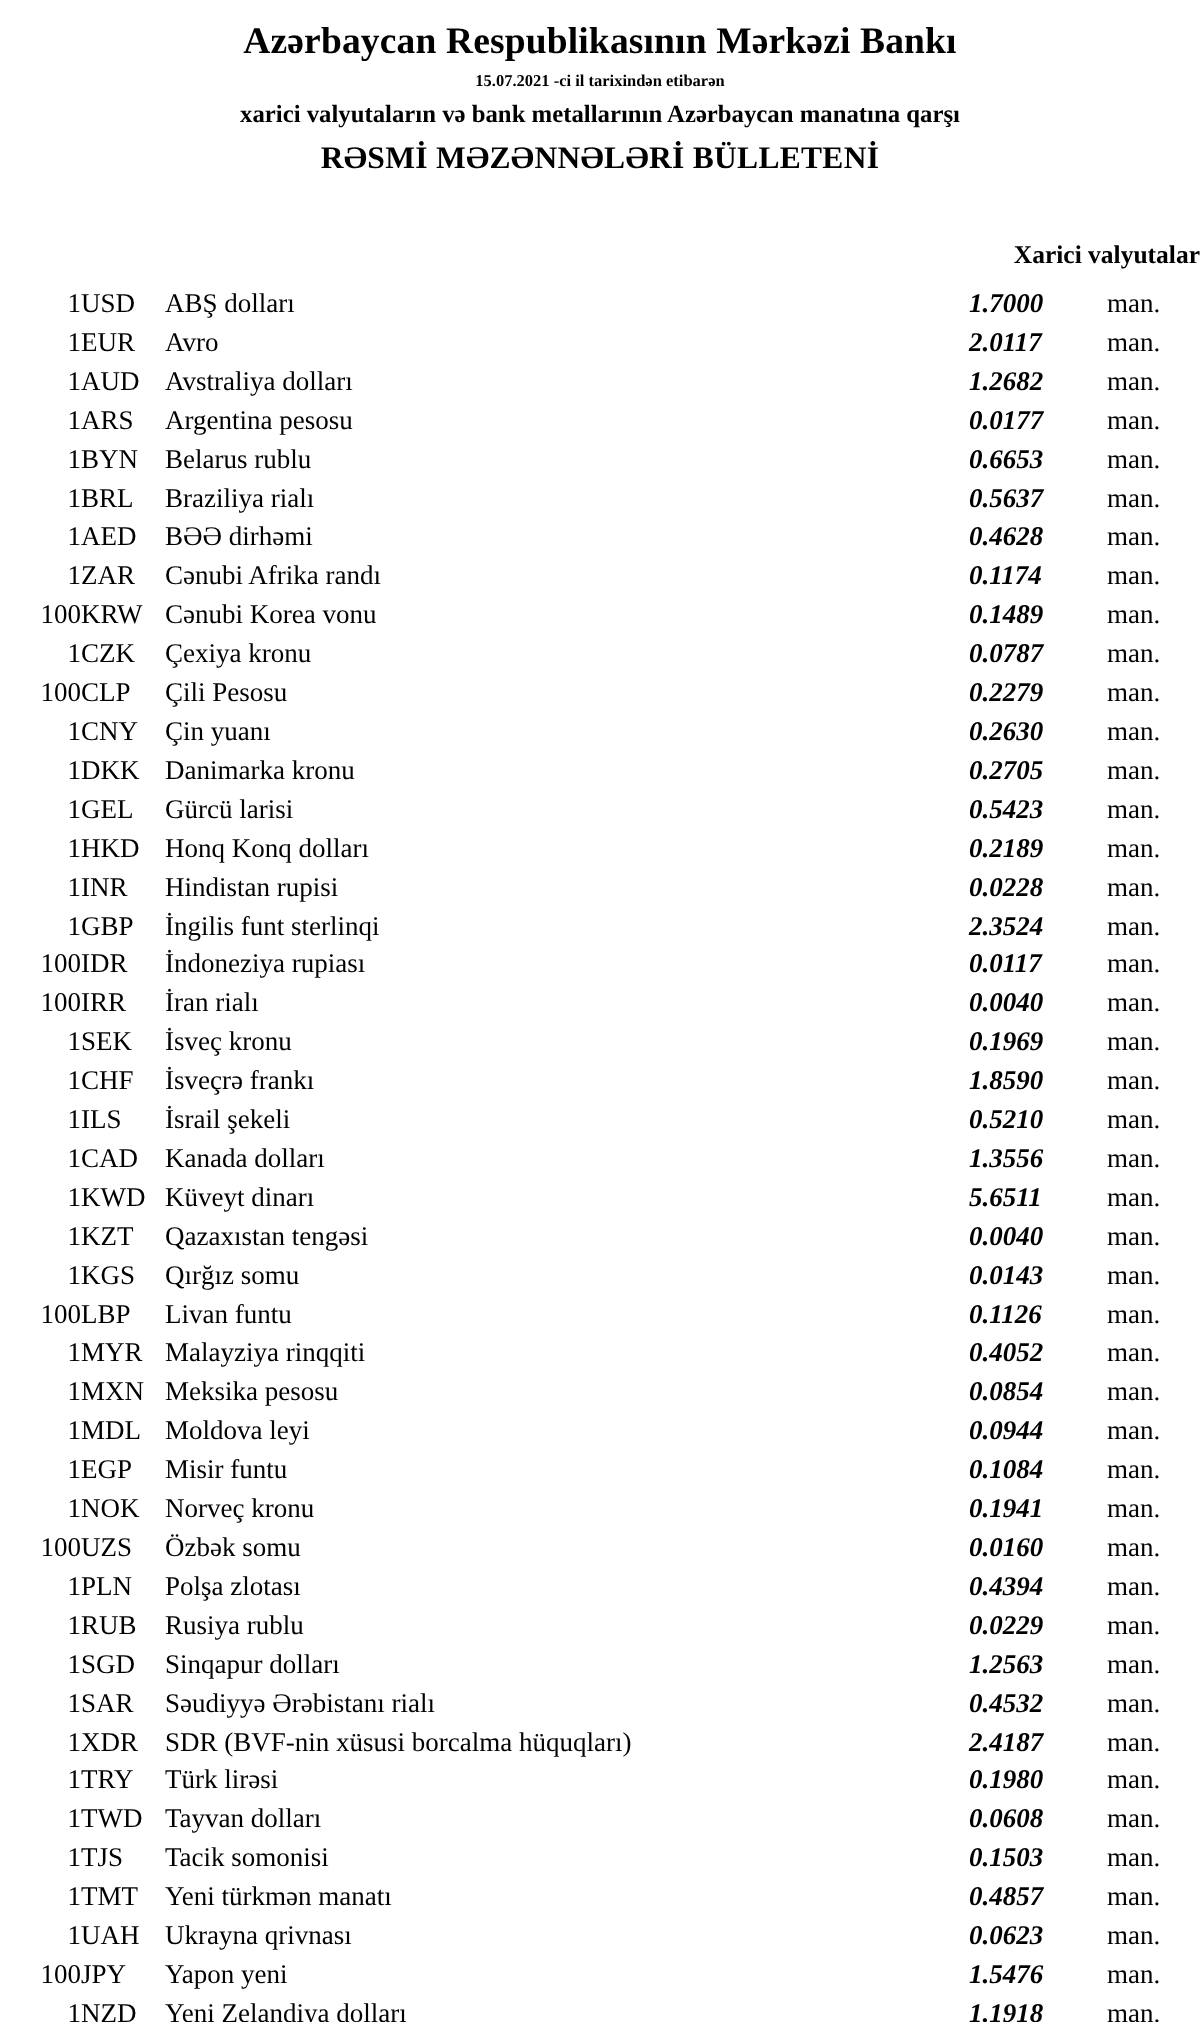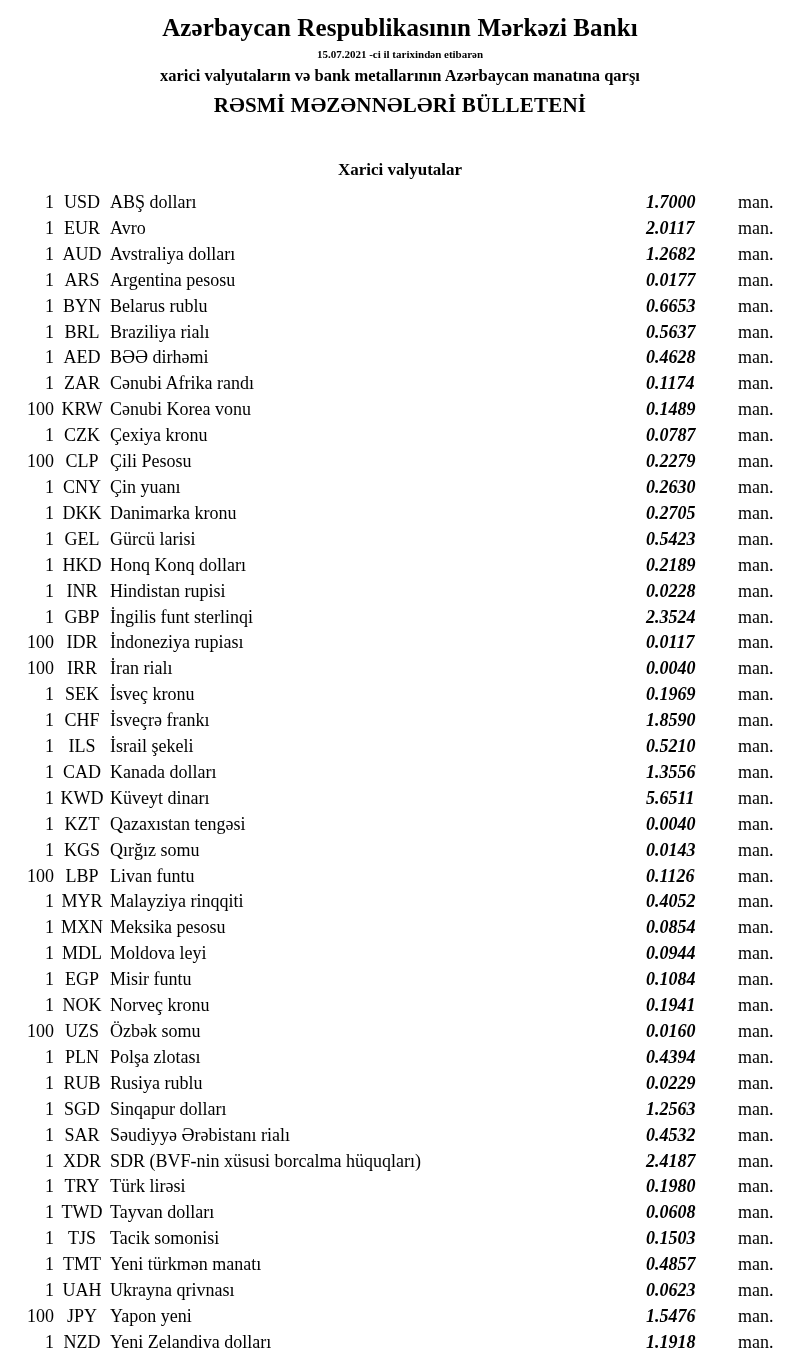--- a/index.html
+++ b/index.html
@@ -41,21 +41,21 @@
     font-size: 16.5px;
     margin-bottom: 7px;
   }
   .title-bulletin {
     font-weight: bold;
     font-size: 21px;
     margin-bottom: 4px;
     letter-spacing: 0.2px;
   }
   .section-title {
-    text-align: center;
+    text-align: right;
     font-weight: bold;
     font-size: 17px;
     margin-top: 42px;
     margin-bottom: 10px;
   }
   table.rates {
     border-collapse: collapse;
     width: 800px;
     margin: 0;
   }
@@ -67,21 +67,20 @@
     white-space: nowrap;
   }
   td.c-amount {
     width: 54px;
     text-align: right;
     padding-right: 8px;
     font-family: "Liberation Serif", serif;
   }
   td.c-code {
     width: 56px;
-    text-align: center;
     font-family: "Liberation Serif", serif;
   }
   td.c-name {
     padding-left: 22px;
     font-family: "Liberation Serif", serif;
   }
   td.c-rate {
     width: 92px;
     text-align: left;
     font-style: italic;

